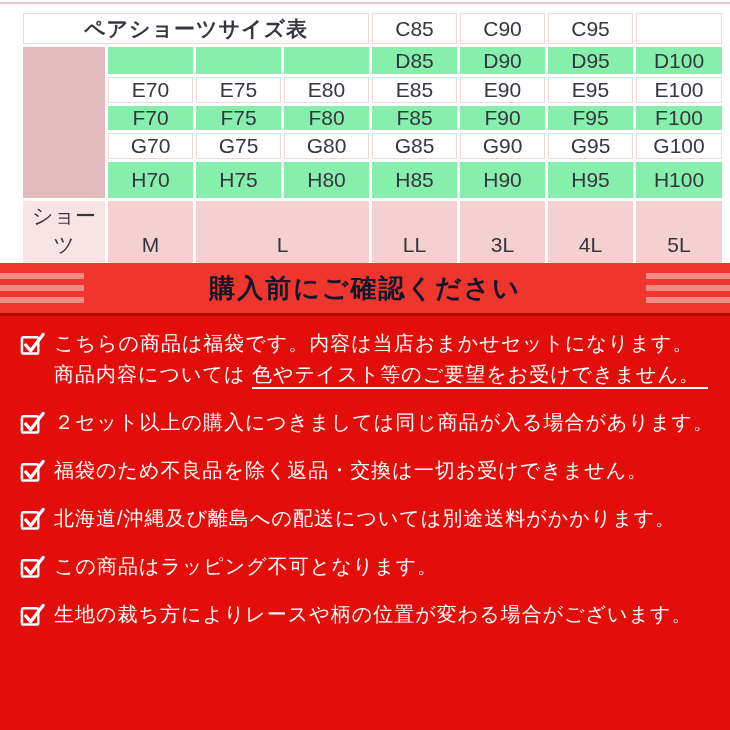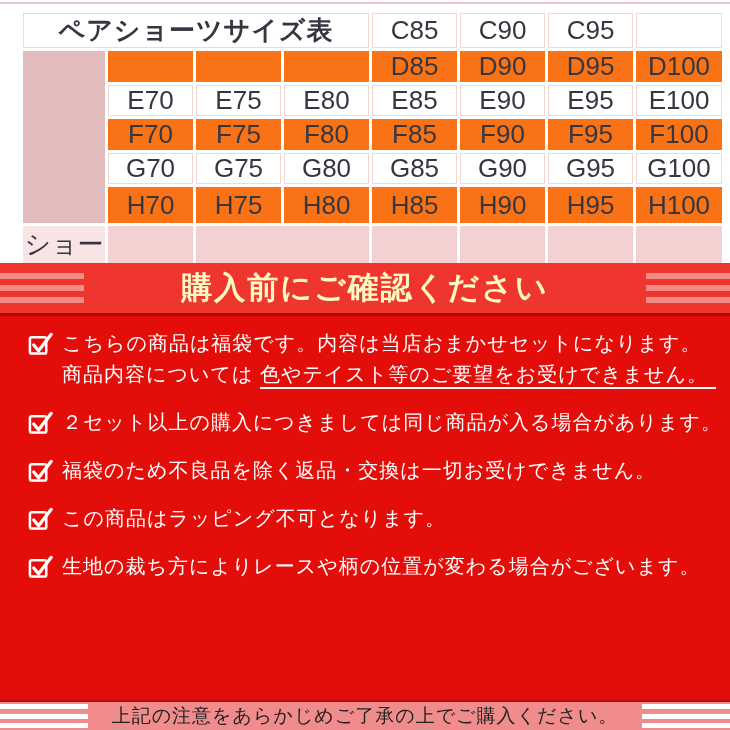--- a/index.html
+++ b/index.html
@@ -11,49 +11,49 @@
   
   .top-line{position:absolute;top:2px;left:0;width:730px;height:2px;background:#f2c6c6;}
 
   
   table.size-table{
     border-collapse:collapse;position:absolute;top:10px;left:20px;
     table-layout:fixed;width:702px;
   }
   .size-table td{
     border:3px solid #ffffff;text-align:center;vertical-align:middle;
-    color:#363640;font-size:26px;padding:0;
+    color:#363640;font-size:21px;padding:0;
   }
   .cell-white{background:#ffffff;box-shadow:inset 0 0 0 1px #f3d7d7;}
-  .cell-pink{background:#f97316;}
+  .cell-pink{background:#86efac;}
   .cell-darkpink{background:#e2bcbc;}
   .cell-bottom{background:#f4d0d0;font-size:20px;}
   .cell-label{background:#f8e4e4;font-size:17px;line-height:1.4;color:#3a3a44;}
   .table-title{color:#c53737;font-weight:bold;font-size:21px;letter-spacing:1px;}
 
   
   .red-section{
     position:absolute;top:263px;left:0;width:730px;height:467px;
     background:#e30d0a;
   }
   .banner{
     position:relative;height:50px;background:#ee352e;
     border-bottom:3px solid #ae0b06;
     display:flex;align-items:center;justify-content:center;
   }
-  .banner-title{color:#fef9c3;font-size:31px;font-weight:bold;letter-spacing:2px;}
+  .banner-title{color:#0f172a;font-size:26px;font-weight:bold;letter-spacing:2px;}
   .stripes{
     position:absolute;top:50%;transform:translateY(-50%);
     width:84px;height:30px;display:flex;flex-direction:column;justify-content:space-between;
   }
   .stripes span{display:block;height:6px;background:#f28b86;}
   .stripes.left{left:0;}
   .stripes.right{right:0;}
 
-  .notices{padding:12px 6px 0 28px;}
+  .notices{padding:12px 6px 0 20px;}
   .notice{
     display:flex;align-items:flex-start;gap:9px;
     margin-bottom:17px;color:#ffffff;font-size:20px;line-height:31px;
     letter-spacing:1px;font-weight:500;
   }
   .check{flex:0 0 25px;width:25px;height:26px;margin-top:3px;}
   .underlined{border-bottom:2px solid #ffffff;padding:0 8px 2px 0;}
 
   
   .footer{
@@ -194,46 +194,40 @@
 
 
     <div class="notice">
       <svg class="check" viewBox="0 0 26 26">
         <rect x="2" y="6" width="17" height="17" rx="2" fill="none" stroke="#ffffff" stroke-width="2.6"></rect>
         <path d="M6 14 L11 20 L24 3" fill="none" stroke="#ffffff" stroke-width="3.4" stroke-linecap="round" stroke-linejoin="round"></path>
       </svg>
       <div>福袋のため不良品を除く返品・交換は一切お受けできません。</div>
     </div>
 
+    <div class="notice">
+      <svg class="check" viewBox="0 0 26 26">
+        <rect x="2" y="6" width="17" height="17" rx="2" fill="none" stroke="#ffffff" stroke-width="2.6"></rect>
+        <path d="M6 14 L11 20 L24 3" fill="none" stroke="#ffffff" stroke-width="3.4" stroke-linecap="round" stroke-linejoin="round"></path>
+      </svg>
+      <div>北海道/沖縄及び離島への配送については別途送料がかかります。</div>
+    </div>
 
     <div class="notice">
       <svg class="check" viewBox="0 0 26 26">
         <rect x="2" y="6" width="17" height="17" rx="2" fill="none" stroke="#ffffff" stroke-width="2.6"></rect>
         <path d="M6 14 L11 20 L24 3" fill="none" stroke="#ffffff" stroke-width="3.4" stroke-linecap="round" stroke-linejoin="round"></path>
       </svg>
       <div>この商品はラッピング不可となります。</div>
     </div>
 
     <div class="notice">
       <svg class="check" viewBox="0 0 26 26">
         <rect x="2" y="6" width="17" height="17" rx="2" fill="none" stroke="#ffffff" stroke-width="2.6"></rect>
         <path d="M6 14 L11 20 L24 3" fill="none" stroke="#ffffff" stroke-width="3.4" stroke-linecap="round" stroke-linejoin="round"></path>
       </svg>
       <div>生地の裁ち方によりレースや柄の位置が変わる場合がございます。</div>
     </div>
 
   </div>
 
-  <div class="footer">
-    <div class="fstripes left">
-        <span></span>
-        <span></span>
-        <span></span>
-      </div>
-    <div class="footer-text">上記の注意をあらかじめご了承の上でご購入ください。</div>
-    <div class="fstripes right">
-        <span></span>
-        <span></span>
-        <span></span>
-      </div>
-  </div>
 
 </div>
 
 </body></html>

